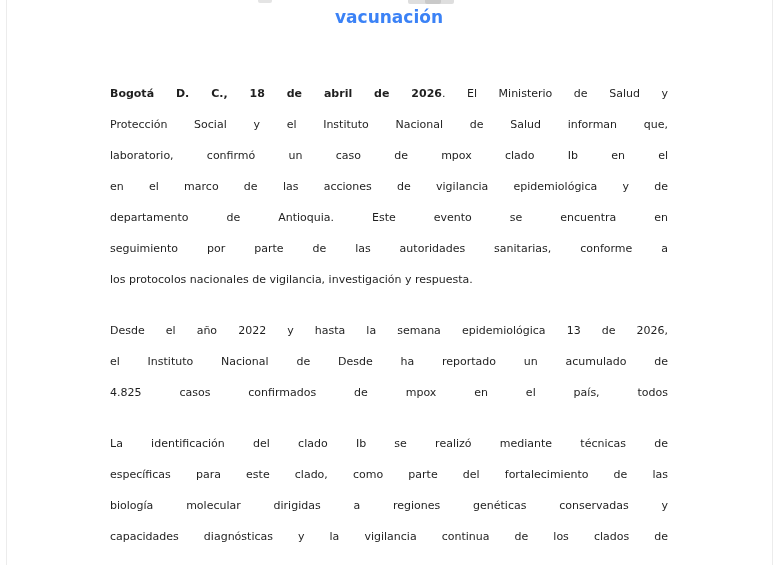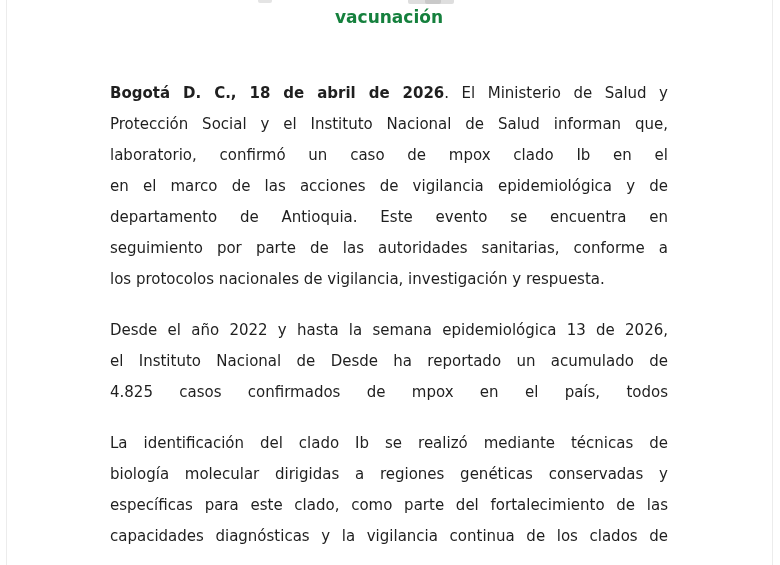--- a/index.html
+++ b/index.html
@@ -39,27 +39,27 @@
     left: 110px;
     top: 0;
     width: 558px;
   }
   .heading {
     margin: 2px 0 46px 0;
     font-size: 17px;
     font-weight: bold;
     line-height: 30px;
     text-align: center;
-    color: #15803d;
+    color: #3b82f6;
   }
   .paragraph {
     margin: 0 0 20px 0;
   }
   .line {
-    font-size: 15px;
+    font-size: 11px;
     line-height: 31px;
     text-align: justify;
     text-align-last: justify;
     white-space: nowrap;
   }
   .line-left {
     text-align: center;
     text-align-last: left;
   }
   .bold {
@@ -88,18 +88,18 @@
         <div class="line"><span>seguimiento por parte de las autoridades sanitarias, conforme a</span></div>
         <div class="line line-left"><span>los protocolos nacionales de vigilancia, investigación y respuesta.</span></div>
       </div>
       <div class="paragraph">
         <div class="line"><span>Desde el año 2022 y hasta la semana epidemiológica 13 de 2026,</span></div>
         <div class="line"><span>el Instituto Nacional de Desde ha reportado un acumulado de</span></div>
         <div class="line"><span>4.825 casos confirmados de mpox en el país, todos</span></div>
       </div>
       <div class="paragraph">
         <div class="line"><span>La identificación del clado Ib se realizó mediante técnicas de</span></div>
+        <div class="line"><span>específicas para este clado, como parte del fortalecimiento de las</span></div>
         <div class="line"><span>biología molecular dirigidas a regiones genéticas conservadas y</span></div>
-        <div class="line"><span>específicas para este clado, como parte del fortalecimiento de las</span></div>
         <div class="line"><span>capacidades diagnósticas y la vigilancia continua de los clados de</span></div>
       </div>
     </div>
 </div>
 
 </body></html>

